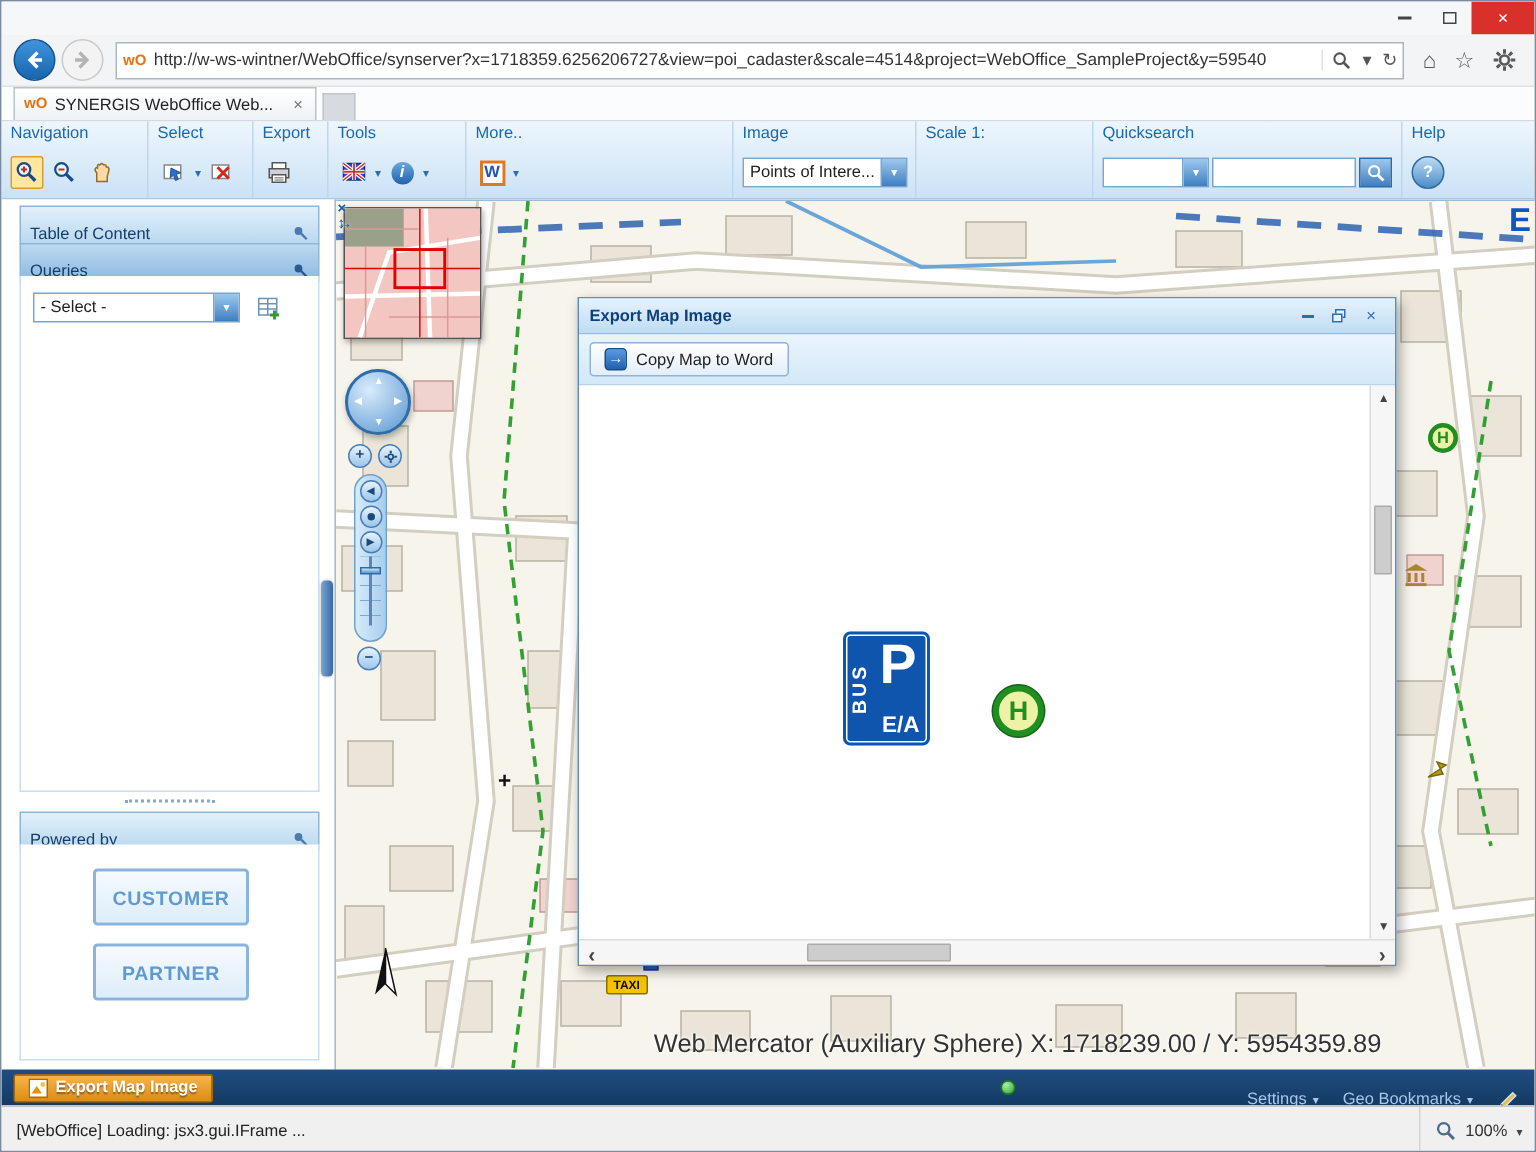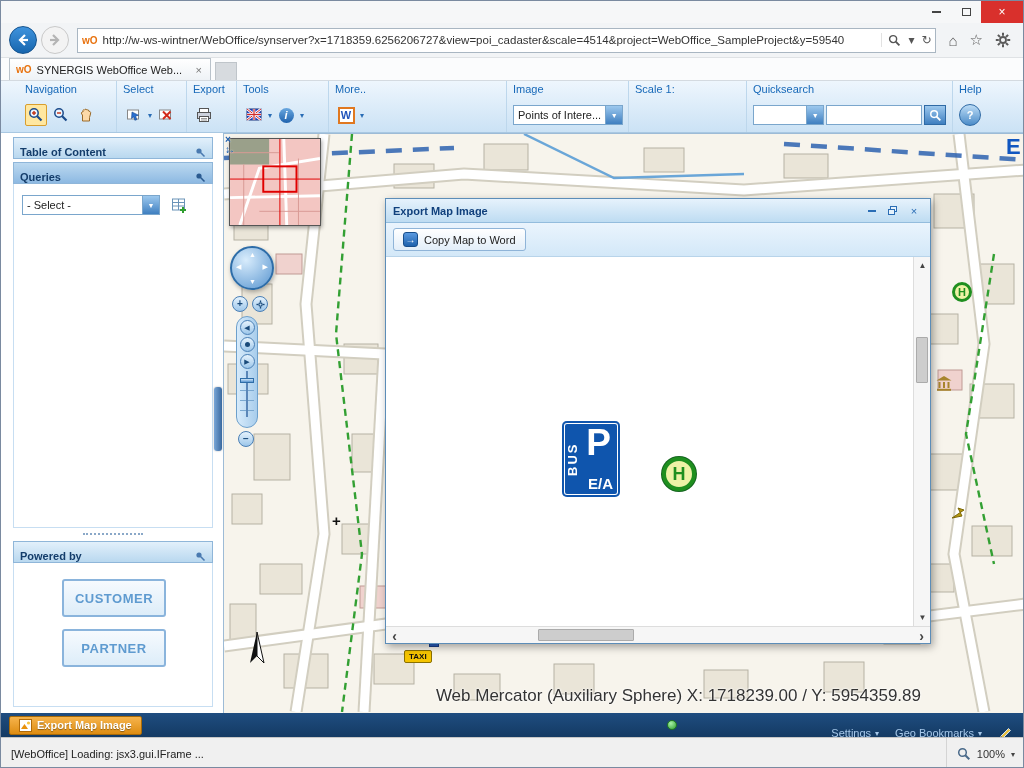--- a/index.html
+++ b/index.html
@@ -26,38 +26,38 @@
   .url-icons .gl { font-size:12px; }
   .chrome-icons { display:flex; align-items:center; gap:12px; padding:0 12px; color:#5a5a5a; font-size:15px; }
 
   .tabbar { position:absolute; left:0; top:57px; width:100%; height:23px; background:#fbfcfd; border-bottom:1px solid #d4dae0; display:flex; align-items:flex-end; }
   .tab { width:202px; height:22px; margin-left:8px; background:linear-gradient(#ffffff,#eef2f6); border:1px solid #b9c2ca; border-bottom:none; display:flex; align-items:center; padding:0 6px; }
   .tab-title { flex:1; white-space:nowrap; overflow:hidden; font-size:11px; color:#222; }
   .tab-close { color:#777; font-size:11px; padding:0 2px; }
   .newtab { width:22px; height:18px; margin-left:4px; background:#d7dbdf; border:1px solid #bfc5ca; border-bottom:none; }
 
   
-  .ribbon { position:absolute; left:0; top:80px; width:100%; height:52px; background:linear-gradient(#eef6fd,#cbe2f5); border-bottom:1px solid #a9c8e2; display:flex; padding-left:18px; }
+  .ribbon { position:absolute; left:0; top:80px; width:100%; height:52px; background:linear-gradient(#eef6fd,#cbe2f5); border-bottom:1px solid #a9c8e2; display:flex; padding-left:0; }
   .sec { height:100%; border-right:1px solid #bdd7ec; padding:2px 6px 0 6px; }
   .sec-label { height:16px; color:#1668b8; font-size:11px; white-space:nowrap; }
   .sec-body { height:32px; display:flex; align-items:center; gap:3px; }
   .tbtn { min-width:22px; height:22px; display:grid; place-items:center; border:1px solid transparent; border-radius:2px; }
   .tbtn.selected { background:#ffe7a0; border-color:#d89e2e; }
   .dd { color:#2a6db5; font-size:8px; align-self:center; }
   .combo { display:flex; height:20px; background:#fff; border:1px solid #7aa6cc; }
   .combo-text { padding:3px 4px 0 4px; white-space:nowrap; overflow:hidden; color:#222; }
   .combo-btn { width:17px; background:linear-gradient(#9cc8ee,#3f7fc0); border-left:1px solid #7aa6cc; color:#fff; font-size:7px; display:grid; place-items:center; }
   .qinput { height:20px; border:1px solid #7aa6cc; background:#fff; width:96px; font-family:inherit; font-size:11px; padding:0 3px; }
   .roundbtn { width:22px; height:22px; border-radius:50%; background:linear-gradient(#bcdcf6,#4c8cc8); border:1px solid #2f6aa5; color:#fff; font-weight:bold; display:grid; place-items:center; }
 
   
   .main { position:absolute; left:0; top:132px; width:100%; height:580px; background:#fff; }
 
   .sidebar { position:absolute; left:12px; top:4px; width:200px; height:570px; }
-  .phead { position:absolute; left:0; width:200px; height:22px; background:linear-gradient(#e2f0fb,#b9d8ef); border:1px solid #8fb6d9; display:flex; align-items:flex-end; padding:0 6px; font-weight:bold; color:#143d6b; }
+  .phead { position:absolute; left:0; width:200px; height:22px; background:linear-gradient(#e2f0fb,#b9d8ef); border:1px solid #8fb6d9; display:flex; align-items:flex-start; padding:12px 6px; font-weight:normal; color:#143d6b; }
   .phead.active { background:linear-gradient(#bcd9f0,#8db9e2); }
   .phead .ptitle { flex:1; }
   .panelbox { position:absolute; left:0; width:200px; background:#fff; border:1px solid #c7def2; border-top:none; }
   .q-row { display:flex; align-items:center; gap:8px; padding:10px 0 0 8px; }
   .dots { position:absolute; left:70px; top:396px; width:60px; border-top:2px dotted #8aa8c8; }
   .brandbtn { position:absolute; left:48px; width:104px; height:38px; border:2px solid #8ab4dc; border-radius:3px; background:linear-gradient(#f6fafe,#ddedf9); display:grid; place-items:center; color:#5f9bd0; font-weight:bold; font-size:13px; letter-spacing:0.5px; }
   .collapse-handle { position:absolute; left:213px; top:254px; width:8px; height:64px; border-radius:3px; background:linear-gradient(90deg,#79a6d6,#3a699f); box-shadow:0 0 2px rgba(0,0,0,.3); }
 
   
   .maparea { position:absolute; left:222px; top:0; width:802px; height:580px; border-left:1px solid #9dbbd6; border-top:1px solid #9dbbd6; overflow:hidden; background:#f7f4ec; }

